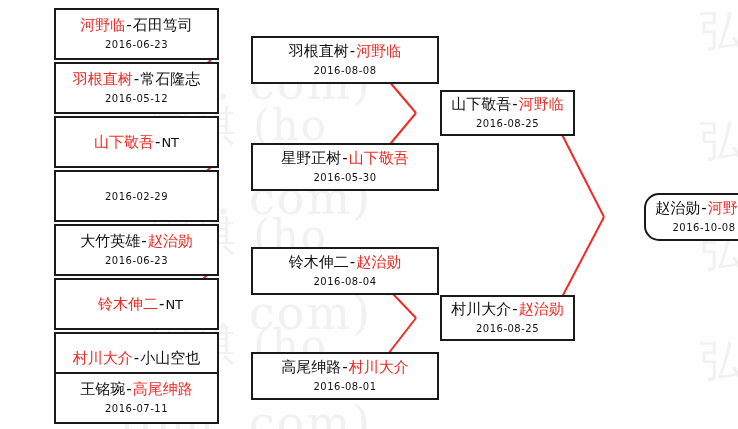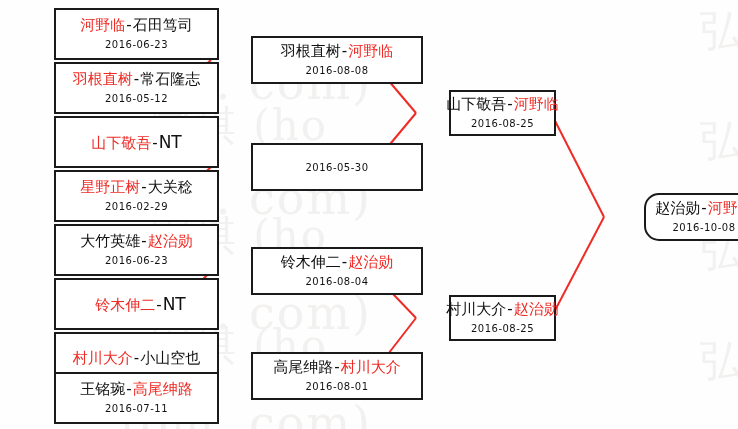--- a/index.html
+++ b/index.html
@@ -66,34 +66,34 @@
   .pairing .p1, .pairing .p2 {
     font-family: "DejaVu Sans", "Liberation Sans", sans-serif;
   }
   .pairing .sep {
     color: #111111;
     padding: 0 1px;
   }
   .black { color: #111111; }
   .red   { color: #ef2b25; }
   .nt {
-    font-size: 17px;
+    font-size: 13px;
     color: #111111;
   }
   .date {
     font-size: 10px;
     line-height: 19px;
     color: #111111;
     letter-spacing: 0.5px;
     font-family: "DejaVu Sans", "Liberation Sans", sans-serif;
   }
   
   .r1 { left: 14px;  width: 165px; height: 52px; }
-  .r2 { left: 211px; width: 172px; height: 48px; }
-  .r3 { left: 409px; width: 107px; height: 46px; }
+  .r2 { left: 211px; width: 188px; height: 48px; }
+  .r3 { left: 400px; width: 135px; height: 46px; }
   .r4 { left: 604px; width: 120px; height: 48px; }
 </style>
 </head>
 <body>
 
 <div id="bracket-root">
 
   <div class="wm-layer" id="wm-layer">
       <div class="wm" style="left: 120px; top: 60px;">tom. com)</div>
       <div class="wm" style="left: 120px; top: 175px;">tom. com)</div>
@@ -131,21 +131,20 @@
         <div class="date">2016-06-23</div>
       </div>
       <div class="box r1" id="r1m2" style="top: 62px;">
         <div class="pairing"><span class="p1 red">羽根直树</span><span class="sep">-</span><span class="p2 black">常石隆志</span></div>
         <div class="date">2016-05-12</div>
       </div>
       <div class="box r1" id="r1m3" style="top: 116px;">
         <div class="pairing"><span class="p1 red">山下敬吾</span><span class="sep">-</span><span class="p2 black nt">NT</span></div>
       </div>
       <div class="box r1" id="r1m4" style="top: 170px;">
-        <div class="pairing"><span class="p1 red">星野正树</span><span class="sep">-</span><span class="p2 black">大关稔</span></div>
         <div class="date">2016-02-29</div>
       </div>
       <div class="box r1" id="r1m5" style="top: 224px;">
         <div class="pairing"><span class="p1 black">大竹英雄</span><span class="sep">-</span><span class="p2 red">赵治勋</span></div>
         <div class="date">2016-06-23</div>
       </div>
       <div class="box r1" id="r1m6" style="top: 278px; padding-left: 8px;">
         <div class="pairing"><span class="p1 red">铃木伸二</span><span class="sep">-</span><span class="p2 black nt">NT</span></div>
       </div>
       <div class="box r1" id="r1m7" style="top: 332px;">
@@ -153,20 +152,21 @@
       </div>
       <div class="box r1" id="r1m8" style="top: 372px;">
         <div class="pairing"><span class="p1 black">王铭琬</span><span class="sep">-</span><span class="p2 red">高尾绅路</span></div>
         <div class="date">2016-07-11</div>
       </div>
       <div class="box r2" id="r2m1" style="top: 36px;">
         <div class="pairing"><span class="p1 black">羽根直树</span><span class="sep">-</span><span class="p2 red">河野临</span></div>
         <div class="date">2016-08-08</div>
       </div>
       <div class="box r2" id="r2m2" style="top: 143px;">
+        <div class="pairing"><span class="p1 black">星野正树</span><span class="sep">-</span><span class="p2 red">山下敬吾</span></div>
         <div class="date">2016-05-30</div>
       </div>
       <div class="box r2" id="r2m3" style="top: 247px;">
         <div class="pairing"><span class="p1 black">铃木伸二</span><span class="sep">-</span><span class="p2 red">赵治勋</span></div>
         <div class="date">2016-08-04</div>
       </div>
       <div class="box r2" id="r2m4" style="top: 352px;">
         <div class="pairing"><span class="p1 black">高尾绅路</span><span class="sep">-</span><span class="p2 red">村川大介</span></div>
         <div class="date">2016-08-01</div>
       </div>

